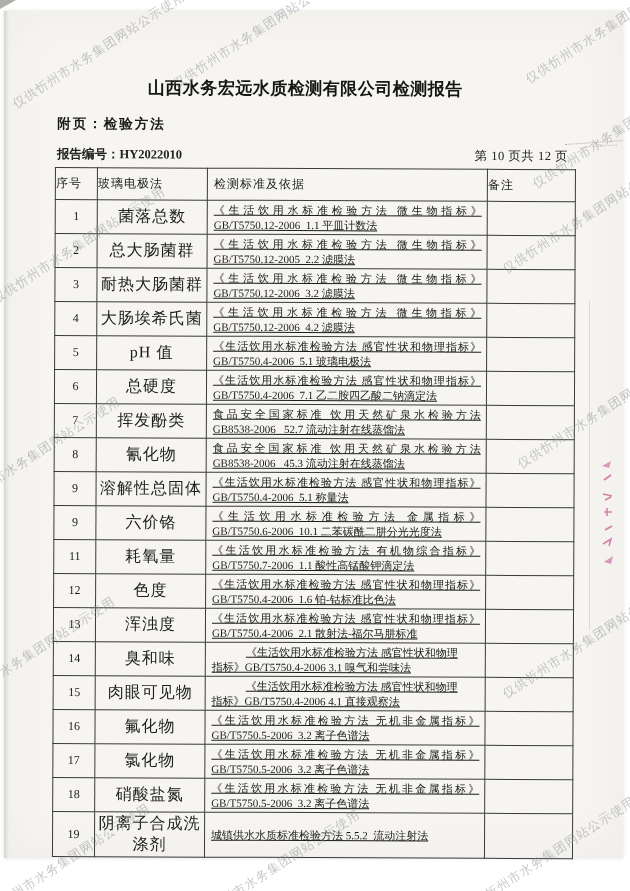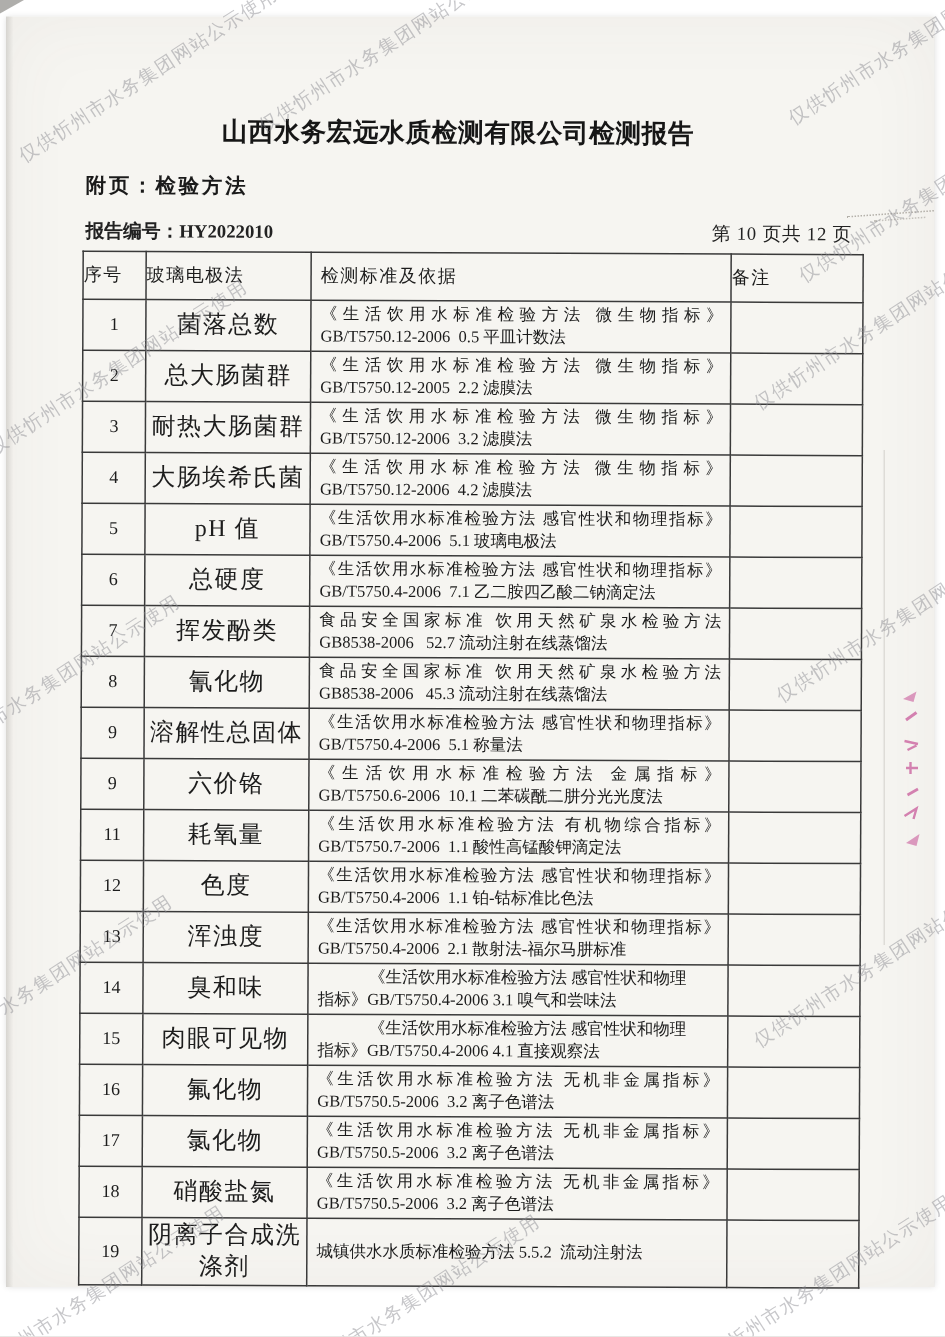--- a/index.html
+++ b/index.html
@@ -50,21 +50,21 @@
   }
   .methods th, .methods td { border:1px solid #3a3a3a; vertical-align:middle; }
   .methods th {
     height:20px; font-weight:400; font-size:12px; letter-spacing:1px;
     text-align:left; color:#1d1d1d; padding:1px 0;
   }
   .methods th.h-std { text-align:left; padding-left:6px; }
   .methods td.no   { text-align:center; font-size:12px; }
   .methods td.item { text-align:center; font-size:16px; letter-spacing:1px; }
   .methods td.std  { font-size:11px; padding:2px 5px 2px 6px; color:#1b1b1b; }
-  .methods td.std div { line-height:14.5px; white-space:pre-wrap; }
+  .methods td.std div { line-height:14.5px; white-space:pre-wrap;text-decoration:underline; }
   .methods td.std .justify { text-align:justify; text-align-last:justify; text-justify:inter-character; }
   .methods td.std .indent  { padding-left:12px;text-align:center; }
   .methods tr { height:32px; }
   .methods tr.single { height:23px; }
   .methods td.remark { font-size:11px; }
 
   .wm {
     position:absolute; white-space:nowrap; pointer-events:none;
     font-size:12.5px; letter-spacing:1px; color:rgba(138,138,144,0.48);
     transform:rotate(-33deg); font-family:"Liberation Sans","DejaVu Sans",sans-serif;
@@ -110,21 +110,21 @@
           <th class="h-std">检测标准及依据</th>
           <th>备注</th>
         </tr>
       </thead>
       <tbody>
           <tr>
             <td class="no">1</td>
             <td class="item">菌落总数</td>
             <td class="std">
               <div class="justify">《生活饮用水标准检验方法 微生物指标》</div>
-              <div class="l2">GB/T5750.12-2006  0.5 平皿计数法</div>
+              <div class="l2">GB/T5750.12-2006  1.1 平皿计数法</div>
             </td>
             <td class="remark"></td>
           </tr>
           <tr>
             <td class="no">2</td>
             <td class="item">总大肠菌群</td>
             <td class="std">
               <div class="justify">《生活饮用水标准检验方法 微生物指标》</div>
               <div class="l2">GB/T5750.12-2005  2.2 滤膜法</div>
             </td>
@@ -209,21 +209,21 @@
               <div class="justify">《生活饮用水标准检验方法 有机物综合指标》</div>
               <div class="l2">GB/T5750.7-2006  1.1 酸性高锰酸钾滴定法</div>
             </td>
             <td class="remark"></td>
           </tr>
           <tr>
             <td class="no">12</td>
             <td class="item">色度</td>
             <td class="std">
               <div class="justify">《生活饮用水标准检验方法 感官性状和物理指标》</div>
-              <div class="l2">GB/T5750.4-2006  1.1 铂-钴标准比色法</div>
+              <div class="l2">GB/T5750.4-2006  1.6 铂-钴标准比色法</div>
             </td>
             <td class="remark"></td>
           </tr>
           <tr>
             <td class="no">13</td>
             <td class="item">浑浊度</td>
             <td class="std">
               <div class="justify">《生活饮用水标准检验方法 感官性状和物理指标》</div>
               <div class="l2">GB/T5750.4-2006  2.1 散射法-福尔马肼标准</div>
             </td>

